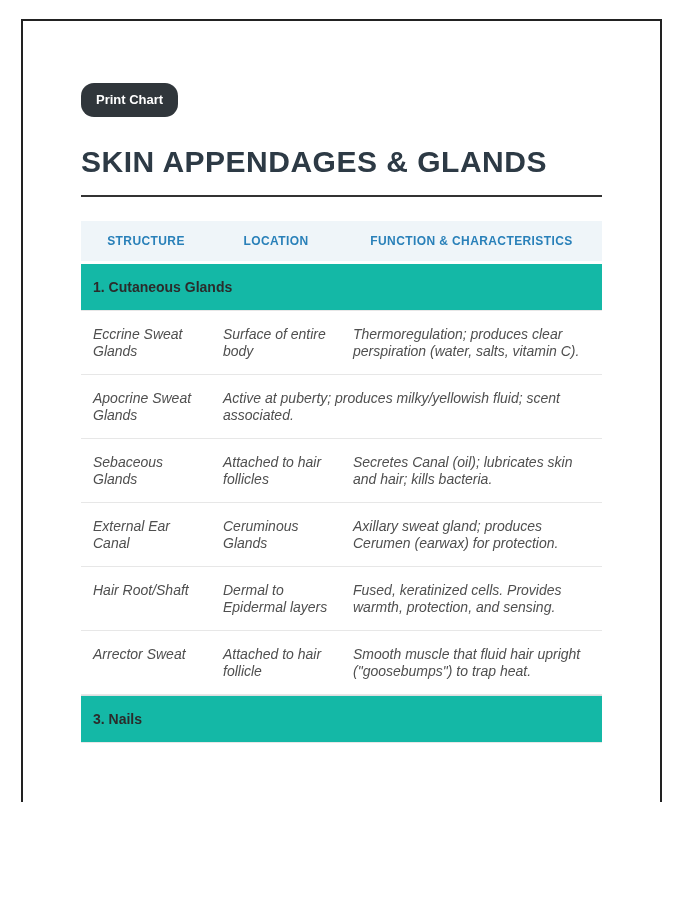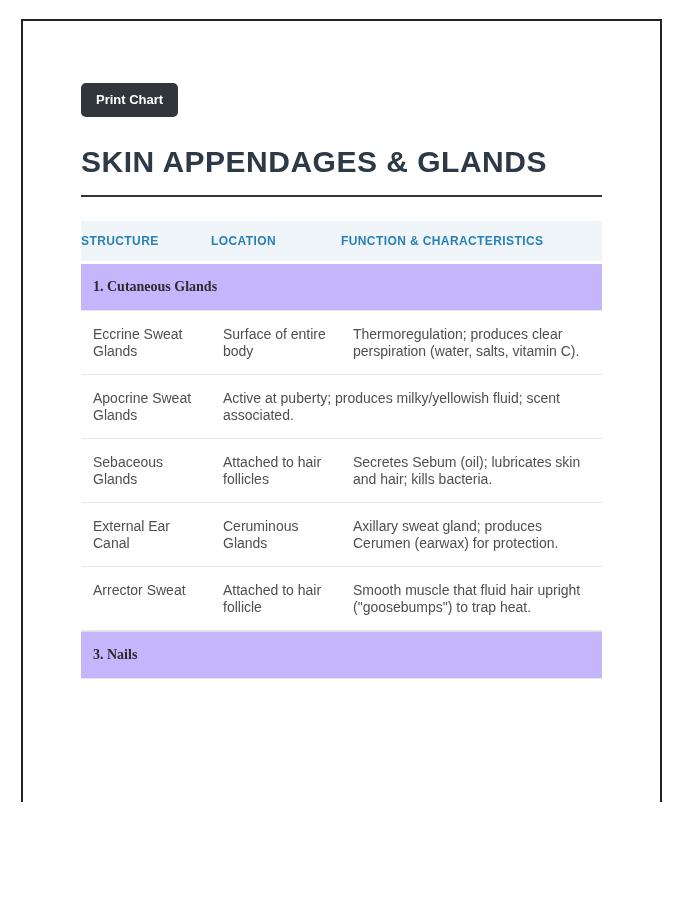--- a/index.html
+++ b/index.html
@@ -33,21 +33,21 @@
   .print-btn {
     display: inline-block;
     background: #30363b;
     color: #ffffff;
     font-family: "Liberation Sans", sans-serif;
     font-size: 13px;
     font-weight: 700;
     line-height: 16px;
     padding: 9px 15px;
     border: none;
-    border-radius: 5px;
+    border-radius: 13px;
     cursor: pointer;
   }
 
   .page-title {
     margin: 28px 0 16px 0;
     font-size: 30px;
     font-weight: 700;
     letter-spacing: 0.5px;
     color: #2d3a45;
   }
@@ -65,51 +65,52 @@
   }
 
   .row { display: flex; }
 
   .thead-row {
     background: #eff5f9;
     margin-bottom: 3px;
   }
 
   .th {
-    padding: 13px 0;
+    padding: 13px 18px;
     font-size: 12px;
     font-weight: 700;
     letter-spacing: 0.4px;
     color: #2980b9;
     text-transform: uppercase;
+    text-align: center;
   }
 
   .c0 { width: 130px; flex: none; }
   .c1 { width: 130px; flex: none; }
   .c2 { flex: 1; }
 
   .section-row {
-    background: #c4b5fd;
+    background: #14b8a6;
     border-top: 1px solid #dcdfe1;
     border-bottom: 1px solid #e7e7e7;
-    font-family: Liberation Serif, serif;
   }
   .section-row.first { border-top: none; }
 
   .section-cell {
     width: 100%;
     padding: 15px 12px;
     font-weight: 700;
     font-size: 14px;
     color: #2b2b2b;
   }
 
   .data-row {
     background: #ffffff;
     border-bottom: 1px solid #e7e7e7;
+    font-style: italic;
   }
 
   .td {
     padding: 15px 12px;
     line-height: 1.18;
     color: #4f4f4f;
   }
 </style>
 </head>
 <body>
@@ -139,26 +140,31 @@
               <div class="td c1">Surface of entire body</div>
               <div class="td c2">Thermoregulation; produces clear perspiration (water, salts, vitamin C).</div>
             </div>
             <div class="row data-row">
               <div class="td c0">Apocrine Sweat Glands</div>
               <div class="td c2">Active at puberty; produces milky/yellowish fluid; scent associated.</div>
             </div>
             <div class="row data-row">
               <div class="td c0">Sebaceous Glands</div>
               <div class="td c1">Attached to hair follicles</div>
-              <div class="td c2">Secretes Sebum (oil); lubricates skin and hair; kills bacteria.</div>
+              <div class="td c2">Secretes Canal (oil); lubricates skin and hair; kills bacteria.</div>
             </div>
             <div class="row data-row">
               <div class="td c1">External Ear Canal</div>
               <div class="td c0">Ceruminous Glands</div>
               <div class="td c2">Axillary sweat gland; produces Cerumen (earwax) for protection.</div>
+            </div>
+            <div class="row data-row">
+              <div class="td c0">Hair Root/Shaft</div>
+              <div class="td c1">Dermal to Epidermal layers</div>
+              <div class="td c2">Fused, keratinized cells. Provides warmth, protection, and sensing.</div>
             </div>
             <div class="row data-row">
               <div class="td c0">Arrector Sweat</div>
               <div class="td c1">Attached to hair follicle</div>
               <div class="td c2">Smooth muscle that fluid hair upright ("goosebumps") to trap heat.</div>
             </div>
             <div class="row section-row">
               <div class="section-cell">3. Nails</div>
             </div>
           </div>

